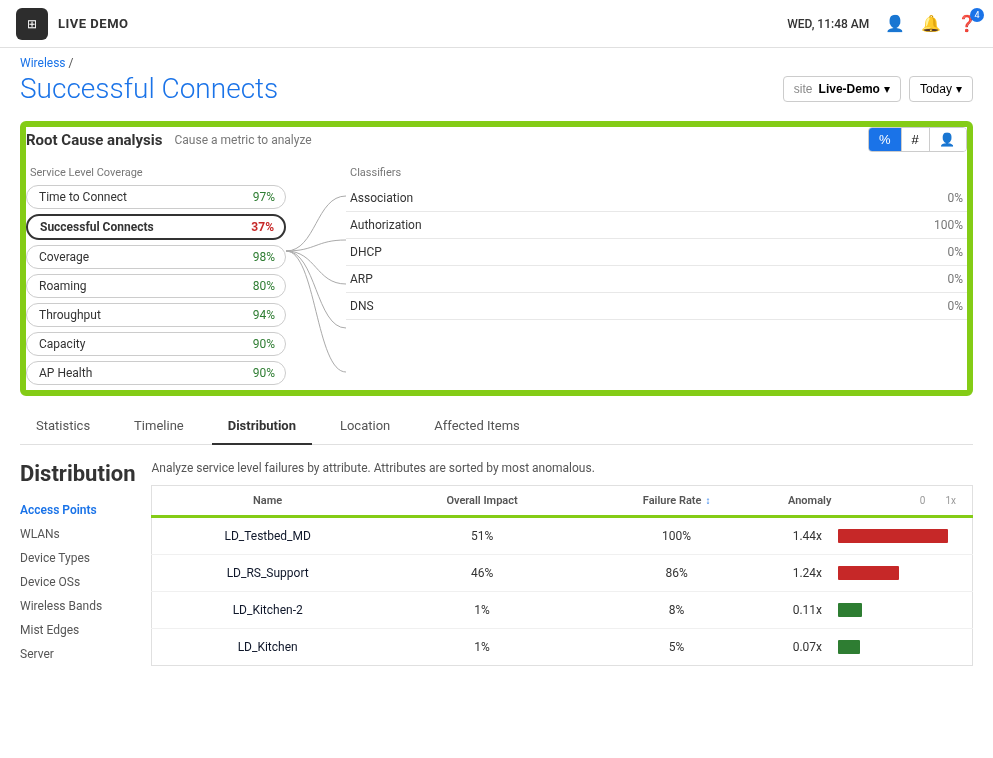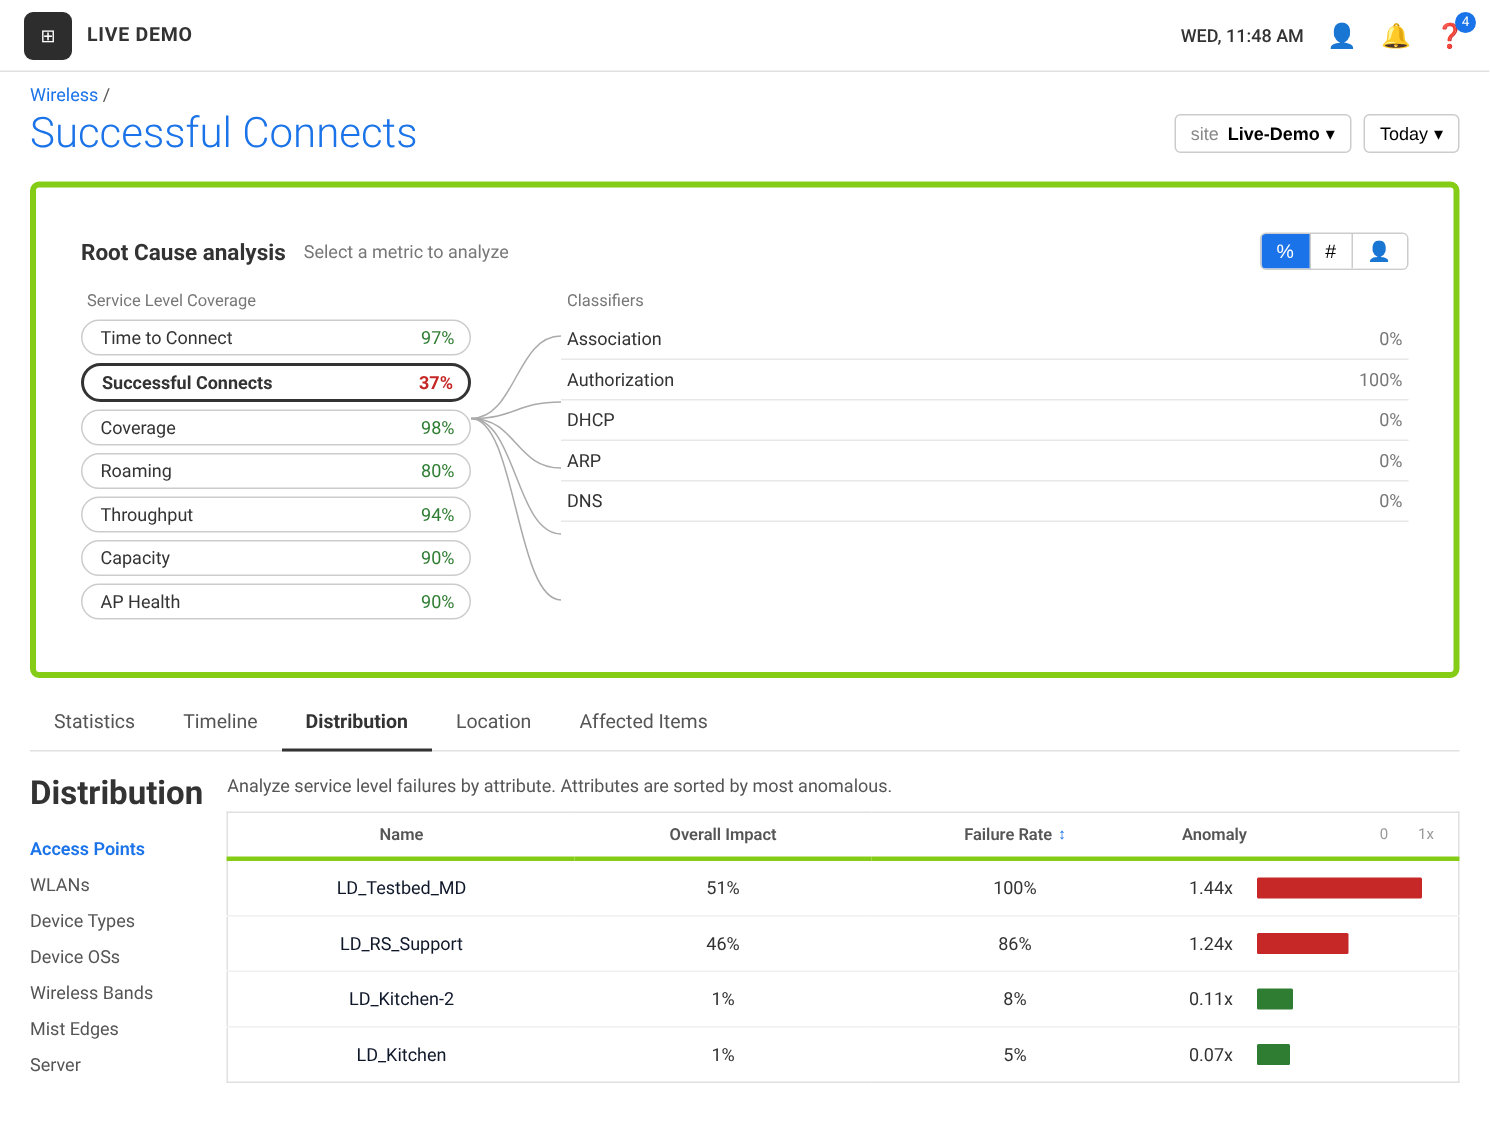--- a/index.html
+++ b/index.html
@@ -42,21 +42,21 @@
       border: 1px solid #ccc; border-radius: 4px; padding: 5px 10px;
       background: #fff; font-size: 12px; cursor: pointer;
       display: flex; align-items: center; gap: 4px;
     }
     .dropdown-btn .site-label { color: #888; margin-right: 2px; }
     .dropdown-btn .site-value { font-weight: 600; }
 
     
     .section-card {
       margin: 0 20px 12px;
-      border: 4px solid #84cc16; border-radius: 6px; padding: 30px;
+      border: 6px solid #84cc16; border-radius: 6px; padding: 0;
     }
     .rca-header { display: flex; align-items: center; gap: 12px; margin-bottom: 14px; }
     .rca-title { font-size: 15px; font-weight: 700; }
     .rca-subtitle { font-size: 12px; color: #777; }
     .rca-view-btns { display: flex; border: 1px solid #ccc; border-radius: 4px; overflow: hidden; margin-left: auto; }
     .rca-view-btn {
       padding: 4px 10px; font-size: 13px; cursor: pointer; background: #fff; border: none;
       border-right: 1px solid #ccc;
     }
     .rca-view-btn:last-child { border-right: none; }
@@ -86,21 +86,21 @@
     .classifier-item {
       display: flex; align-items: center; justify-content: space-between;
       border-bottom: 1px solid #e8e8e8; padding: 6px 4px;
     }
     .classifier-name { font-size: 12px; }
     .classifier-pct { font-size: 12px; color: #777; }
 
     
     .tabs-bar {
       margin: 0 20px; border-bottom: 1px solid #e0e0e0;
-      display: flex; gap: 0; align-items: center;
+      display: flex; gap: 12px; align-items: center;
     }
     .tab {
       padding: 10px 16px; font-size: 13px; cursor: pointer; color: #555;
       border-bottom: 2px solid transparent; margin-bottom: -1px;
     }
     .tab.active { font-weight: 700; color: #333; border-bottom-color: #333; }
 
     
     .dist-area { display: flex; padding: 16px 20px; gap: 16px; }
     .dist-sidebar { flex: 0 0 100px; }
@@ -169,21 +169,21 @@
     <button class="dropdown-btn">
       <span>Today</span>
       <span>▾</span>
     </button>
   </div>
 </div>
 
 <div class="section-card">
   <div class="rca-header">
     <span class="rca-title">Root Cause analysis</span>
-    <span class="rca-subtitle">Select a metric to analyze</span>
+    <span class="rca-subtitle">Cause a metric to analyze</span>
     <div class="rca-view-btns">
       <button class="rca-view-btn active">%</button>
       <button class="rca-view-btn">#</button>
       <button class="rca-view-btn">👤</button>
     </div>
   </div>
 
   <div class="rca-body">
 
     <div class="metrics-col">

